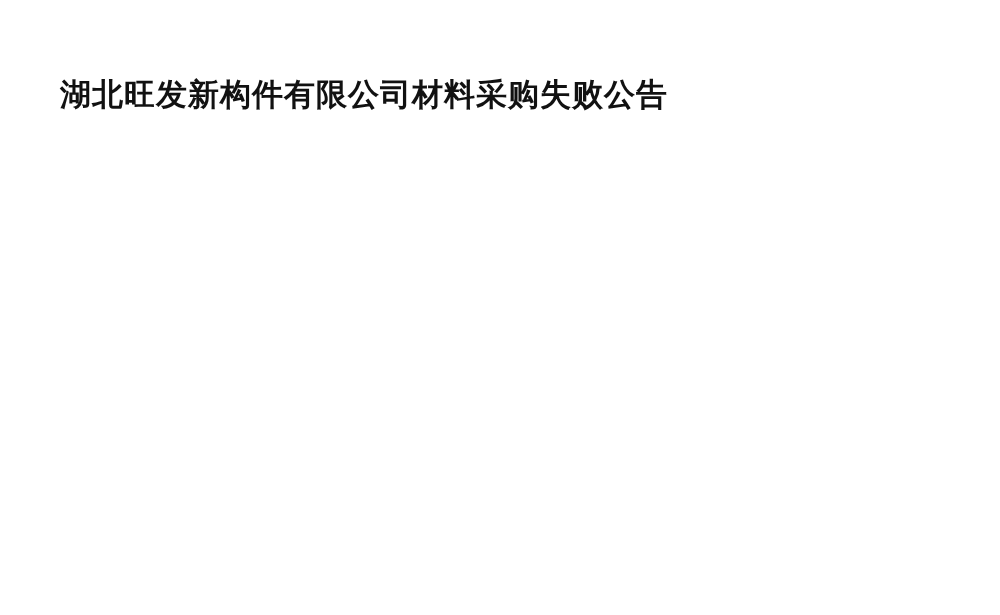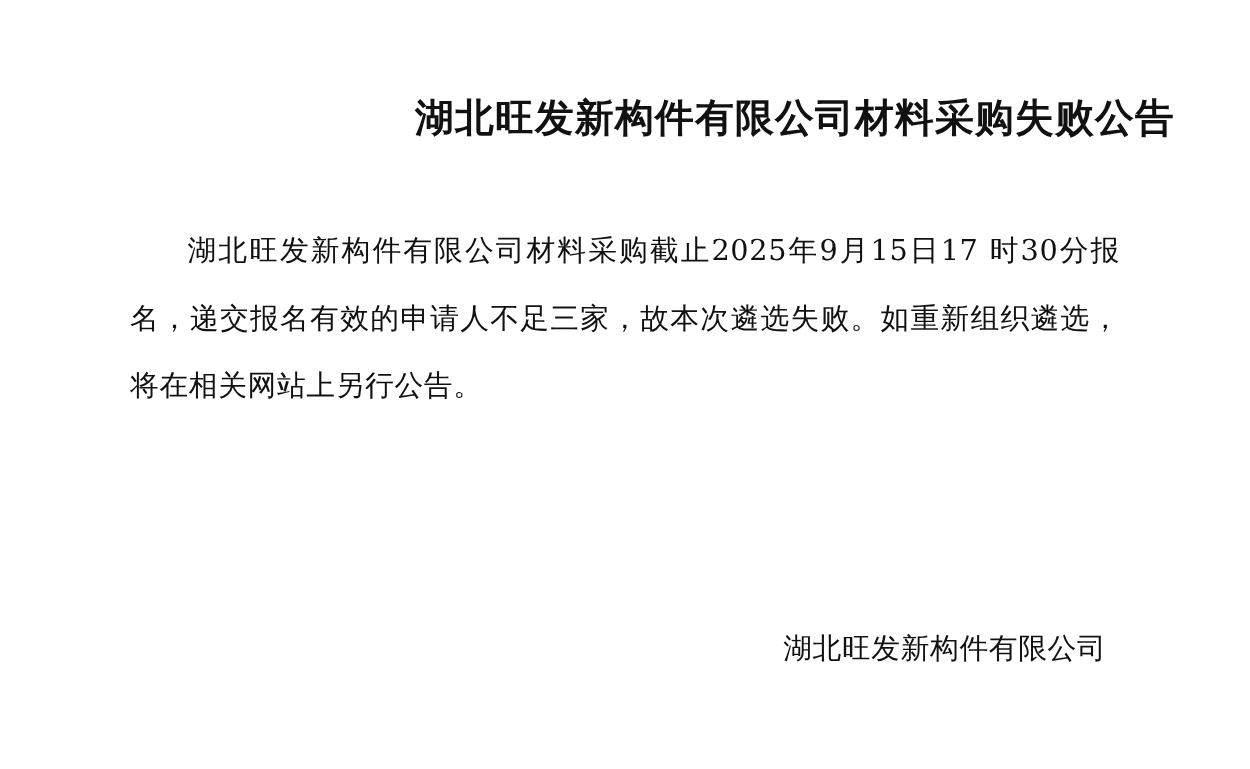--- a/index.html
+++ b/index.html
@@ -15,21 +15,21 @@
     overflow: hidden;
   }
   .page {
     position: relative;
     width: 1000px;
     height: 615px;
     box-sizing: border-box;
     padding: 0 60px;
   }
   .doc-title {
-    text-align: right;
+    text-align: left;
     font-family: Liberation Sans, sans-serif;
     font-weight: bold;
     font-size: 31px;
     letter-spacing: 1px;
     margin: 0;
     padding-top: 74px;
     color: #111111;
   }
   .doc-body {
     margin-top: 58px;
@@ -58,21 +58,17 @@
     white-space: nowrap;
   }
 </style>
 </head>
 <body>
 
 <div class="page">
 
   <h1 class="doc-title">湖北旺发新构件有限公司材料采购失败公告</h1>
 
-  <div class="doc-body">
-    <p>湖北旺发新构件有限公司材料采购截止2025年9月15日17 时30分报名，递交报名有效的申请人不足三家，故本次遴选失败。如重新组织遴选，将在相关网站上另行公告。</p>
-  </div>
 
   <div class="signature">
-    <div>湖北旺发新构件有限公司</div>
   </div>
 
 </div>
 
 </body></html>

